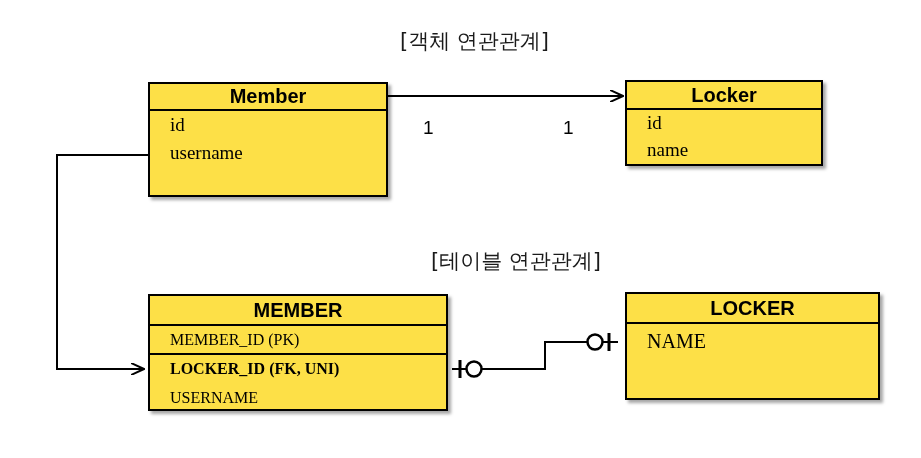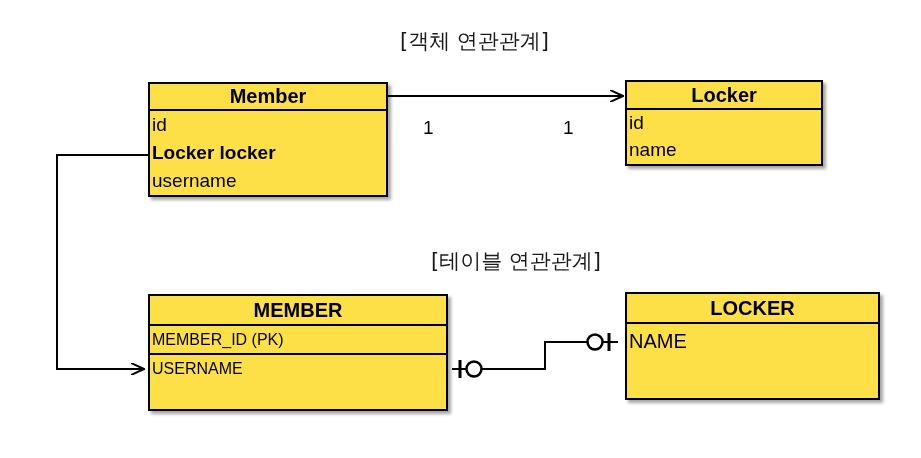--- a/index.html
+++ b/index.html
@@ -48,21 +48,22 @@
   }
   .box-body {
     box-sizing: border-box;
     padding: 0;
   }
   .row {
     box-sizing: border-box;
     white-space: nowrap;
     overflow: hidden;
     color: #000000;
-    padding-left: 2px;
+    padding-left: 20px;
+    font-family: Liberation Serif, serif;
   }
   .row.bold { font-weight: bold; }
   .row.sep-below { border-bottom: 2px solid #000000; }
 
   
   #box-member {
     left: 148px; top: 82px; width: 240px; height: 115px;
   }
   #box-member .box-title {
     height: 27px; line-height: 25px; font-size: 20px;
@@ -154,37 +155,37 @@
 
   <div class="caption" id="caption-table">[테이블 연관관계]</div>
 
   <div class="mult" id="mult-left">1</div>
   <div class="mult" id="mult-right">1</div>
 
   <div class="box" id="box-member">
     <div class="box-title">Member</div>
     <div class="box-body">
       <div class="row">id</div>
-      <div class="row bold">Locker locker</div>
       <div class="row">username</div>
     </div>
   </div>
 
   <div class="box" id="box-locker">
     <div class="box-title">Locker</div>
     <div class="box-body">
       <div class="row">id</div>
       <div class="row">name</div>
     </div>
   </div>
 
   <div class="box" id="box-member-table">
     <div class="box-title">MEMBER</div>
     <div class="box-body">
       <div class="row sep-below">MEMBER_ID (PK)</div>
+      <div class="row bold">LOCKER_ID (FK, UNI)</div>
       <div class="row">USERNAME</div>
     </div>
   </div>
 
   <div class="box" id="box-locker-table">
     <div class="box-title">LOCKER</div>
     <div class="box-body">
       <div class="row">NAME</div>
     </div>
   </div>

